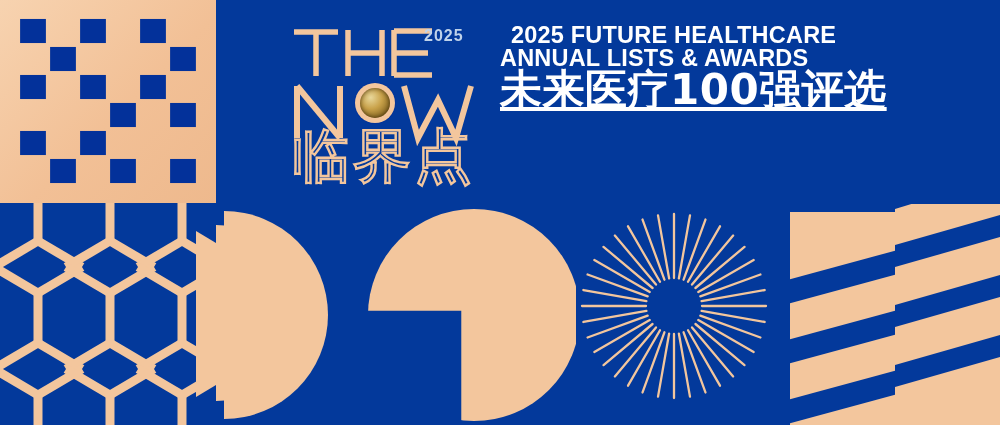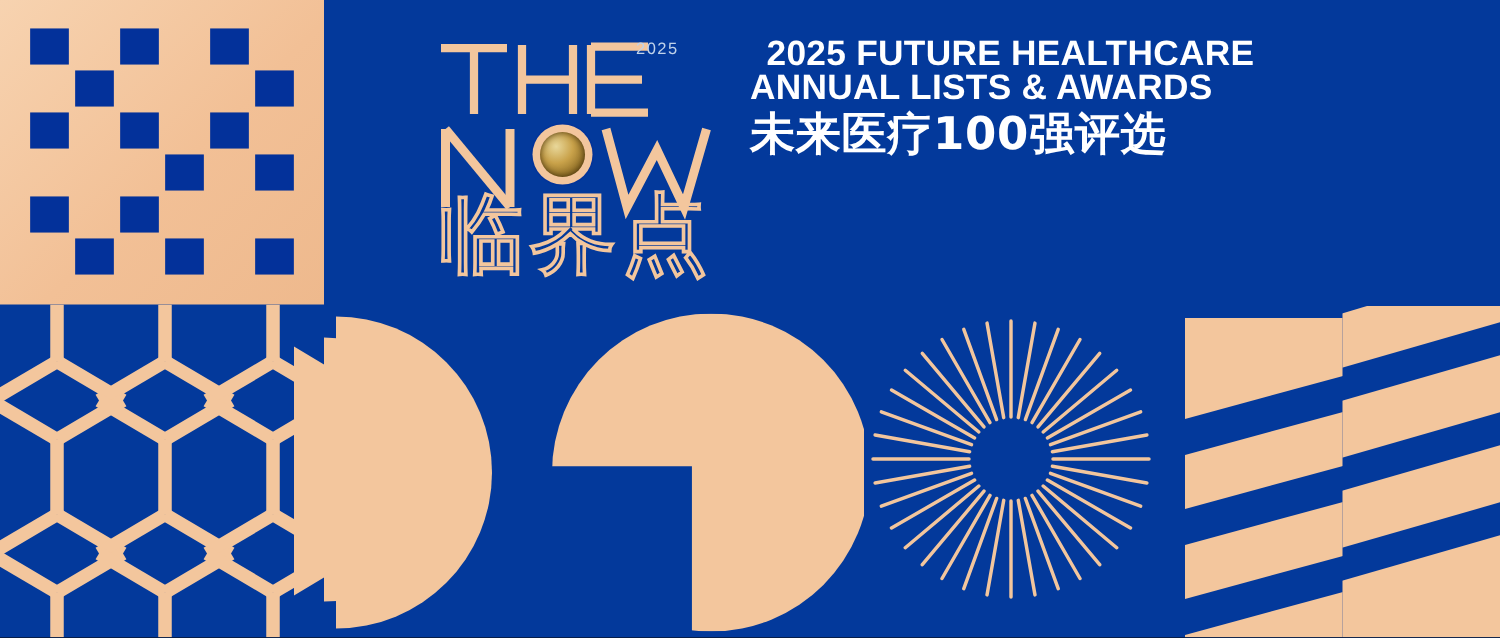--- a/index.html
+++ b/index.html
@@ -118,25 +118,25 @@
     left: 292px;
     top: 20px;
     width: 200px;
     height: 175px;
   }
   .logo svg { display: block; overflow: visible; }
   .logo-year {
     position: absolute;
     left: 424px;
     top: 27px;
-    font-size: 11px;
+    font-size: 16px;
     letter-spacing: 1px;
     color: #BFD2EA;
     font-family: "Liberation Sans", sans-serif;
-    font-weight: 400;
+    font-weight: 700;
   }
   .gold-ball {
     position: absolute;
     left: 355px;
     top: 83px;
     width: 40px;
     height: 40px;
     border-radius: 50%;
     background: #F3C69D;
     box-shadow: 0 0 0 1px rgba(3,49,154,0.6);
@@ -173,25 +173,26 @@
     font-size: 23.5px;
     letter-spacing: 0.2px;
     line-height: 23px;
     white-space: nowrap;
   }
   .sub-en.line1 { margin-top: 2px; margin-left: 11px; }
   .sub-cn {
     color: #FFFFFF;
     font-family: "DejaVu Sans", "Liberation Sans", sans-serif;
     font-weight: bold;
-    font-size: 30px;
+    font-size: 42px;
     letter-spacing: 0.5px;
     line-height: 36px;
     margin-top: 2px;
     white-space: nowrap;
+    text-decoration: underline;
   }
 </style>
 </head>
 <body>
 
 <div id="banner">
 
   <div class="checker-block">
     <div class="checker-grid" id="checker-grid">
         <div class="checker-cell on"></div>

